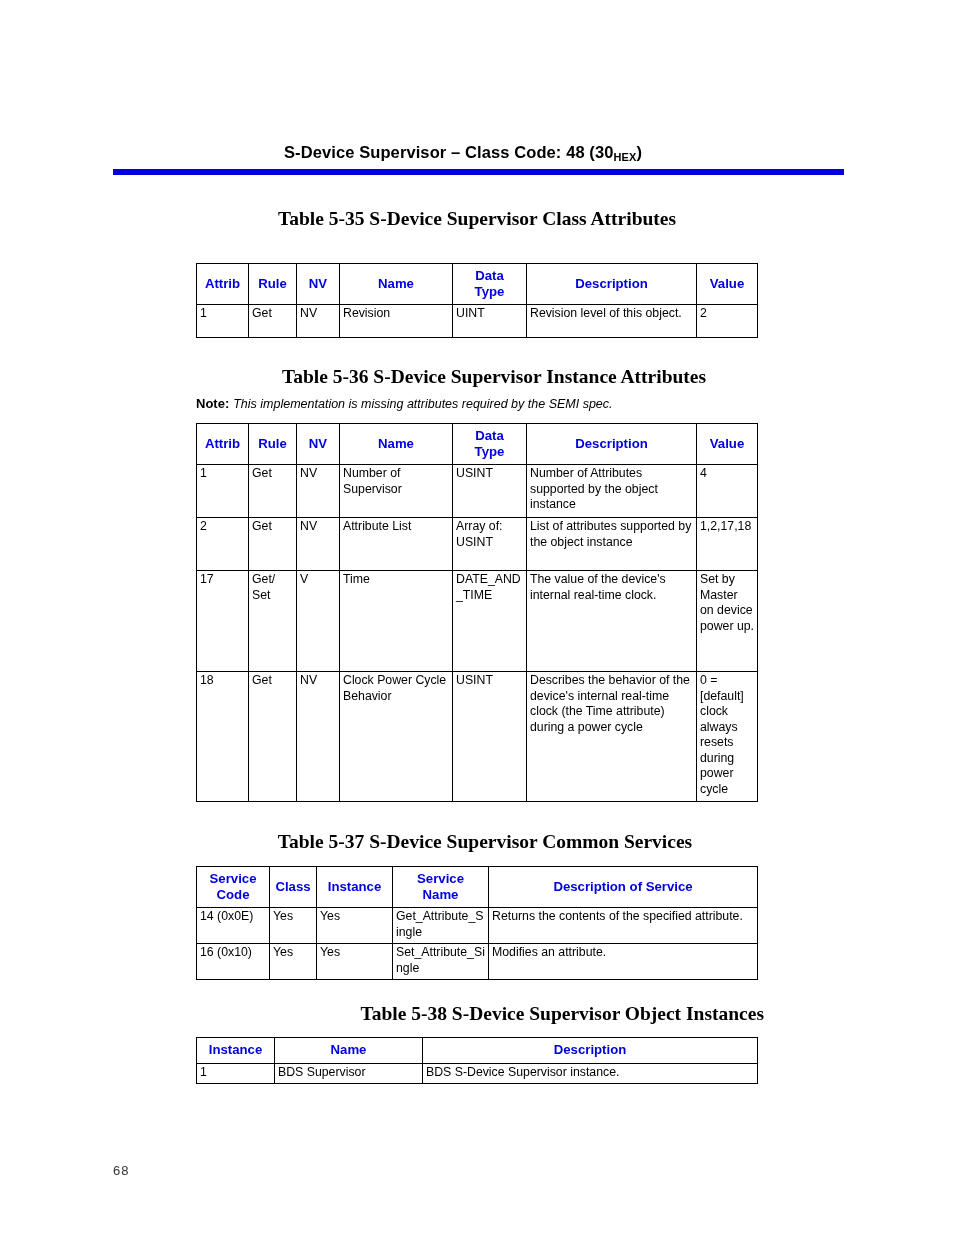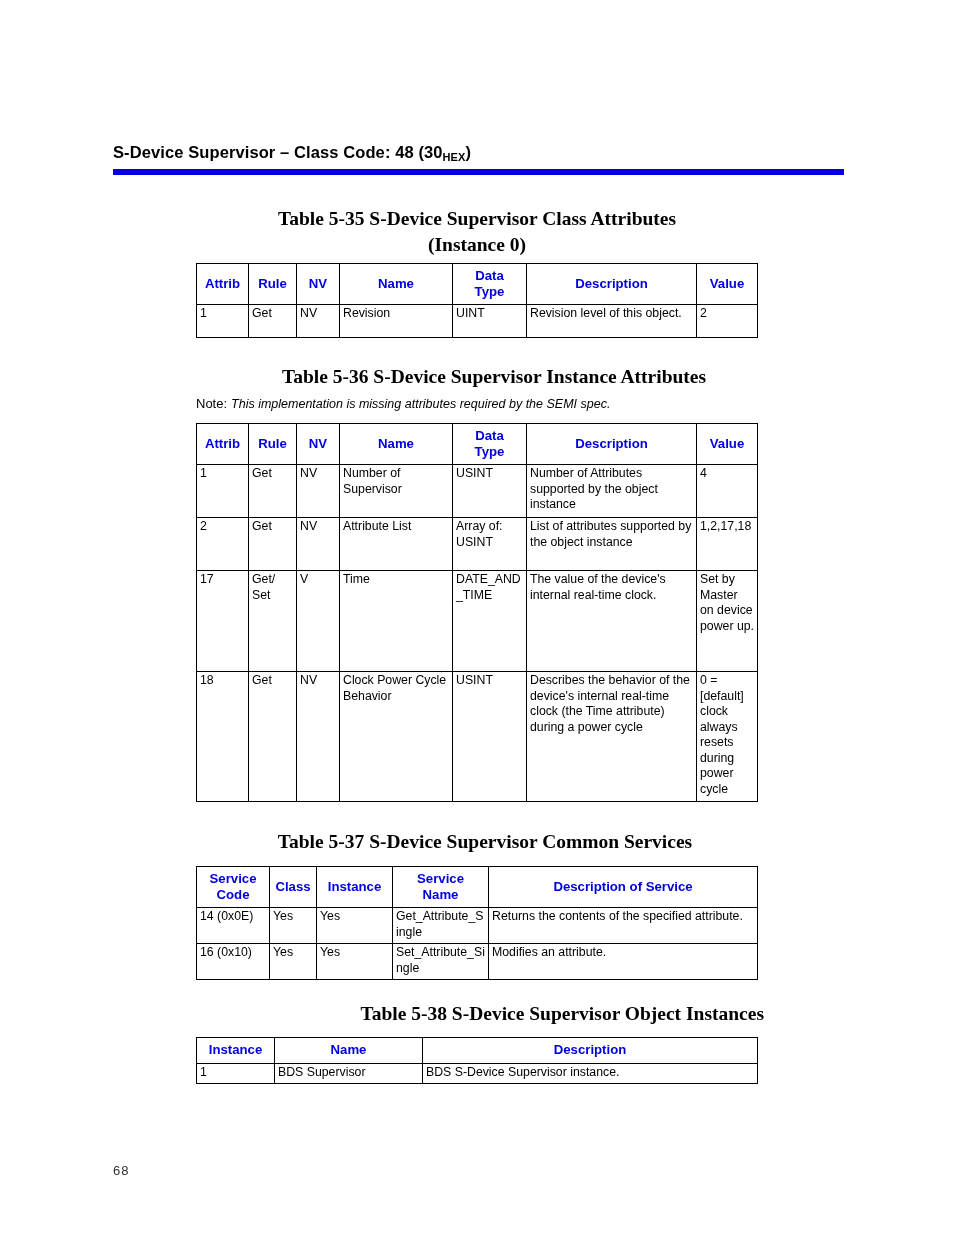--- a/index.html
+++ b/index.html
@@ -13,23 +13,24 @@
     height: 1235px;
     background: #ffffff;
     overflow: hidden;
     font-family: "Liberation Sans", sans-serif;
     color: #000000;
   }
 
   
   .running-head {
     position: absolute;
-    left: 113px;
+    left: 98px;
     top: 143px;
     width: 730px;
+    text-align: center;
   }
   .running-head .rh-text {
     font-family: "Liberation Sans", sans-serif;
     font-size: 16.5px;
     font-weight: bold;
     letter-spacing: 0.1px;
     color: #000000;
     white-space: nowrap;
     line-height: 1.15;
   }
@@ -64,21 +65,21 @@
   .note-line {
     position: absolute;
     left: 196px;
     top: 396px;
     font-size: 12.5px;
     color: #000000;
     white-space: nowrap;
   }
   .note-line .note-label {
     font-family: "Liberation Sans", sans-serif;
-    font-weight: normal;
+    font-weight: bold;
     font-size: 13px;
   }
   .note-line .note-body {
     font-family: "Liberation Sans", sans-serif;
     font-style: italic;
     font-size: 12.5px;
     margin-left: 4px;
     margin-top: 24px;
   }
 
@@ -133,21 +134,20 @@
 
 <div class="page">
 
   <div class="running-head">
     <div class="rh-text"><span>S-Device Supervisor – Class Code: 48 (30</span><sub>HEX</sub><span>)</span></div>
   </div>
   <div class="rule-bar"></div>
 
   <div class="caption" style="left:196px; top:206px; width:562px;">
     <div>Table 5-35   S-Device Supervisor Class Attributes</div>
-    <div>(Instance 0)</div>
   </div>
 
   <table class="doc-table" style="left:196px; top:263px; width:561px;">
     <colgroup>
       <col style="width:52px;">
         <col style="width:48px;">
         <col style="width:43px;">
       <col style="width:113px;">
         <col style="width:74px;">
         <col style="width:170px;">

